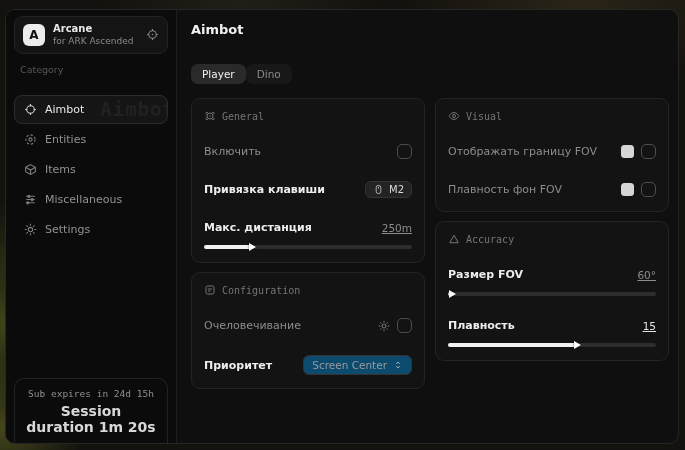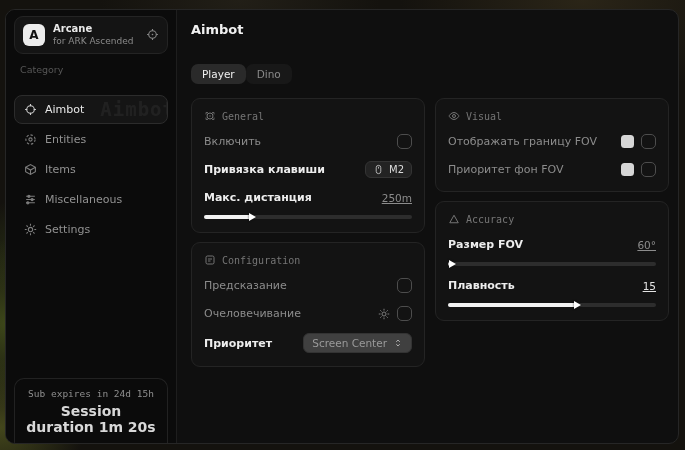--- a/index.html
+++ b/index.html
@@ -48,33 +48,33 @@
   .page-title{margin:0;font-size:13px;font-weight:bold;color:#f1f1f1;}
   .tabs{display:flex;margin-top:27px;}
   .tab{border:none;border-radius:7px;padding:4px 11px;font-size:10.5px;cursor:pointer;
     font-family:inherit;background:#181818;color:#8a8a8a;}
   .tab.active{background:#2a2a2a;color:#f0f0f0;}
   .grid{display:flex;gap:10px;margin-top:14px;align-items:flex-start;}
   .col{display:flex;flex-direction:column;gap:9px;width:234px;}
   .card{background:#131313;border:1px solid #242424;border-radius:9px;padding:11px 12px 13px 12px;box-sizing:border-box;}
   .card-head{display:flex;align-items:center;gap:6px;color:#757575;
     font-family:"DejaVu Sans Mono",monospace;font-size:10px;}
-  .row{display:flex;align-items:center;justify-content:space-between;margin-top:11px;min-height:17px;}
+  .row{display:flex;align-items:center;justify-content:space-between;margin-top:21px;min-height:17px;}
   .lbl{font-size:11px;color:#8c8c8c;}
   .lbl.strong{color:#ededed;font-weight:bold;}
   .val{font-size:10.5px;color:#8c8c8c;text-decoration:underline;}
   .val.bright{color:#e4e4e4;}
   .checkbox{width:15px;height:15px;border:1.5px solid #4d4d4d;border-radius:5px;cursor:pointer;box-sizing:border-box;}
   .row-icons{display:flex;align-items:center;gap:7px;}
   .swatch{width:13px;height:13px;border-radius:3.5px;background:#d6d6d6;cursor:pointer;}
   .gear-mini{color:#7c7c7c;display:flex;cursor:pointer;}
   .keybadge{display:flex;align-items:center;gap:5px;background:#232323;border:1px solid #343434;
     border-radius:6px;padding:2px 7px;color:#dcdcdc;font-size:10px;cursor:pointer;}
   .keybadge .mouse{color:#bdbdbd;display:flex;}
-  .dropdown{display:flex;align-items:center;gap:6px;background:#404040;border:1px solid #333;
+  .dropdown{display:flex;align-items:center;gap:6px;background:#0c4a6e;border:1px solid #333;
     border-radius:6px;padding:3px 8px;color:#9a9a9a;font-size:10.5px;cursor:pointer;}
   .dropdown .dd-icon{display:flex;color:#bdbdbd;}
   .slider{margin-top:9px;height:4px;border-radius:2px;background:#2d2d2d;position:relative;cursor:pointer;}
   .slider .fill{height:100%;border-radius:2px;background:#f2f2f2;position:relative;min-width:2px;}
   .slider .thumb{position:absolute;right:-4px;top:50%;transform:translateY(-50%);
     width:0;height:0;border-top:4px solid transparent;border-bottom:4px solid transparent;
     border-left:7px solid #ffffff;filter:drop-shadow(0 0 1px rgba(0,0,0,.6));}
   svg{display:block;}
 </style>
 </head>
@@ -228,24 +228,20 @@
         <section class="card">
           <div class="card-head">
             <span>
               <svg width="12" height="12" viewBox="0 0 24 24" fill="none" stroke="currentColor" stroke-width="2">
                   <rect x="4" y="4" width="16" height="16" rx="3"></rect>
                   <line x1="8" y1="10" x2="16" y2="10"></line>
                   <line x1="8" y1="14" x2="13" y2="14"></line>
                 </svg>
             </span>
             <span>Configuration</span>
-          </div>
-          <div class="row">
-            <span class="lbl">Предсказание</span>
-            <span class="checkbox"></span>
           </div>
           <div class="row">
             <span class="lbl">Очеловечивание</span>
             <span class="row-icons">
               <span class="gear-mini">
                 <svg width="12" height="12" viewBox="0 0 24 24" fill="none" stroke="currentColor" stroke-width="2">
                     <circle cx="12" cy="12" r="4"></circle>
                     <line x1="12" y1="1.5" x2="12" y2="5"></line>
                     <line x1="12" y1="19" x2="12" y2="22.5"></line>
                     <line x1="1.5" y1="12" x2="5" y2="12"></line>
@@ -288,21 +284,21 @@
             <span>Visual</span>
           </div>
           <div class="row">
             <span class="lbl">Отображать границу FOV</span>
             <span class="row-icons">
               <span class="swatch" style="background: rgb(214, 214, 214);"></span>
               <span class="checkbox"></span>
             </span>
           </div>
           <div class="row">
-            <span class="lbl">Приоритет фон FOV</span>
+            <span class="lbl">Плавность фон FOV</span>
             <span class="row-icons">
               <span class="swatch" style="background: rgb(214, 214, 214);"></span>
               <span class="checkbox"></span>
             </span>
           </div>
         </section>
 
         <section class="card">
           <div class="card-head">
             <span>

